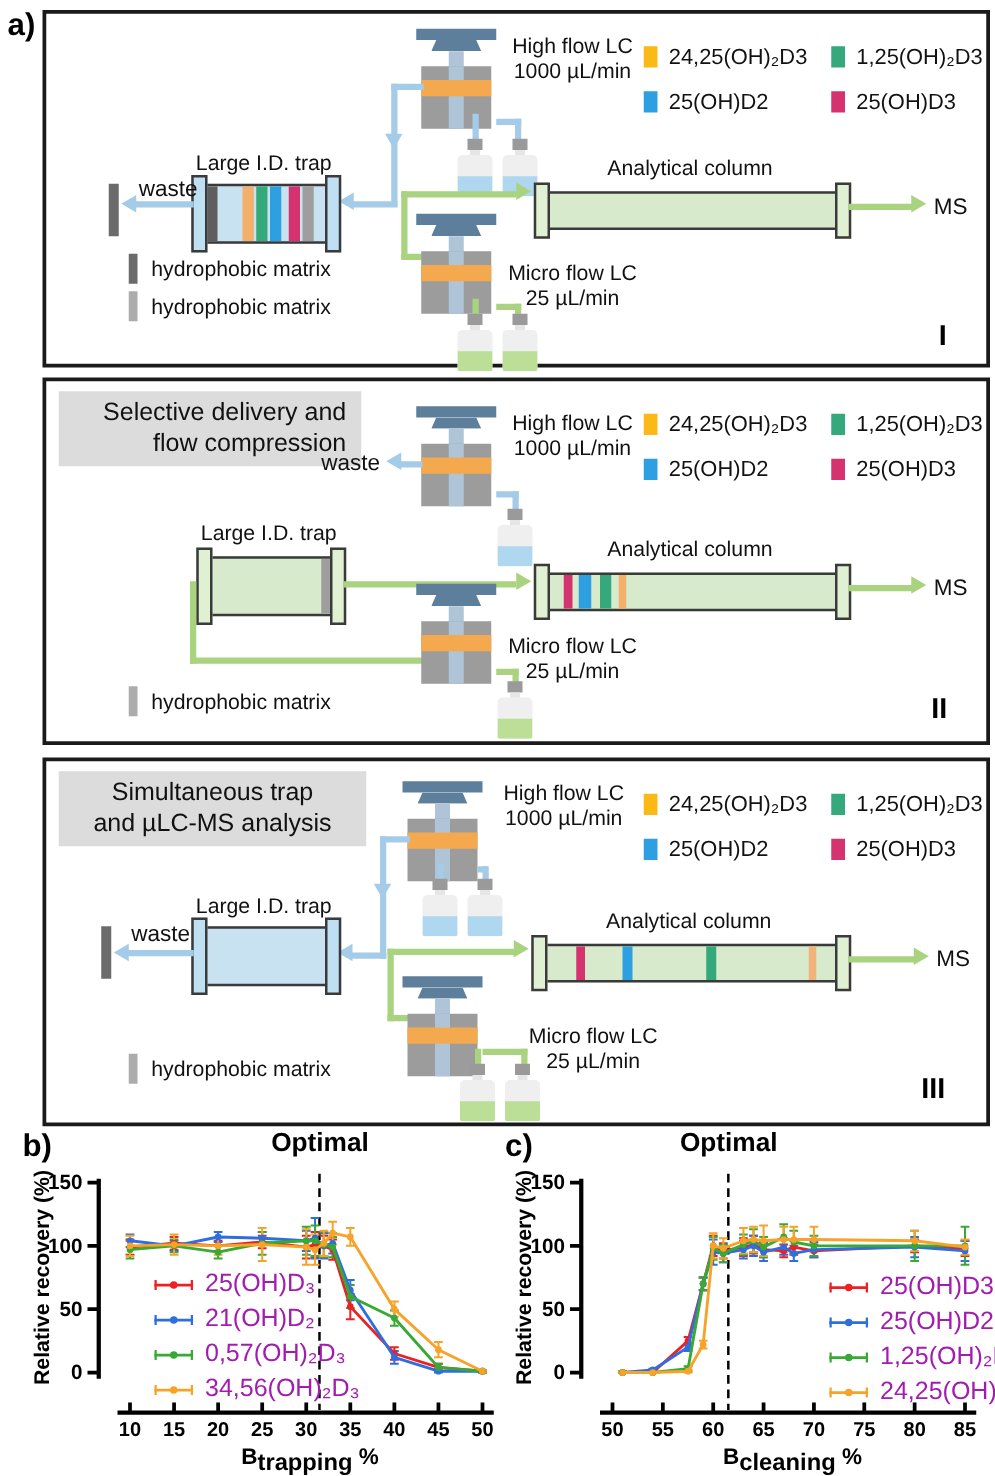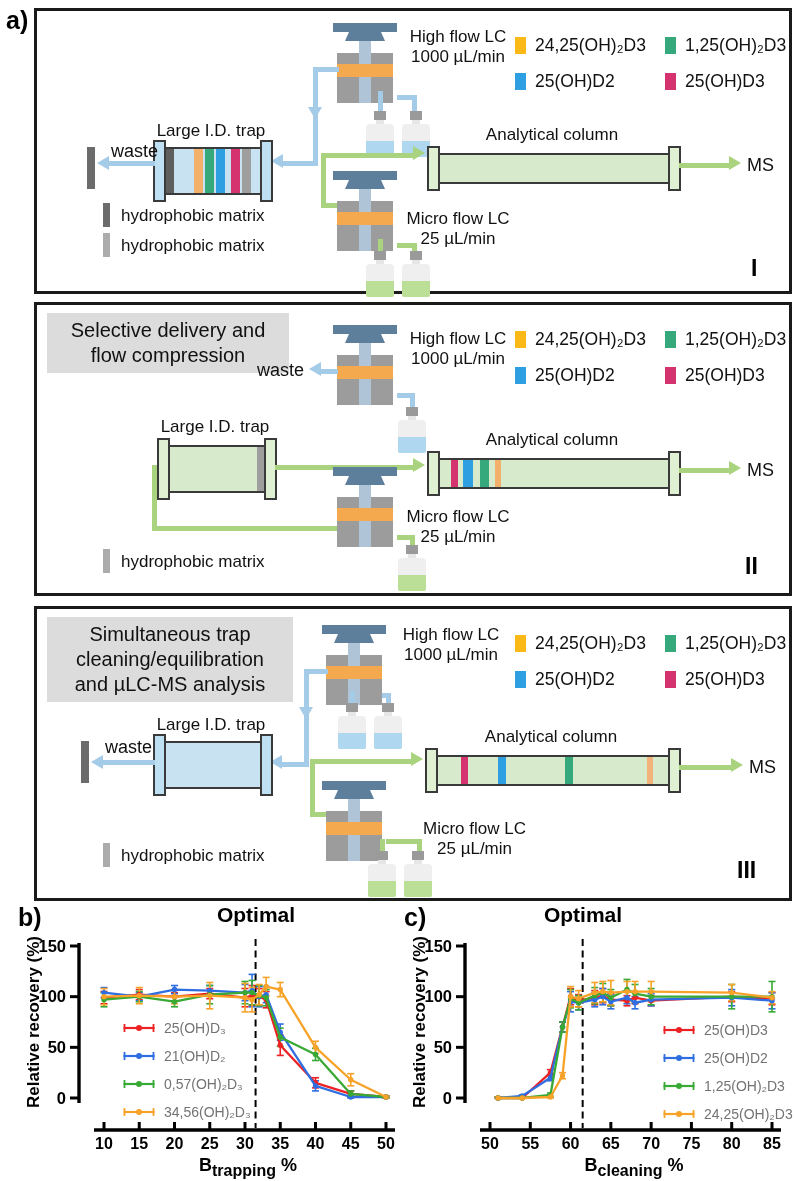--- a/index.html
+++ b/index.html
@@ -52,23 +52,23 @@
   
   .lentry{position:absolute;display:flex;gap:9px;align-items:center;font-size:17.5px;color:#111;}
   .lsq{width:11px;height:17px;display:inline-block;flex:0 0 auto;}
   
   .chart-group{position:absolute;}
   .chart-title{position:absolute;top:0;font-weight:bold;font-size:21px;text-align:center;color:#000;}
   .chart-svg{position:absolute;}
   .chart-svg text{font-family:"Liberation Sans","DejaVu Sans",sans-serif;font-weight:bold;fill:#000;}
   .chart-legend{position:absolute;display:flex;flex-direction:column;gap:7px;}
   .cl-item{display:flex;align-items:center;gap:8px;height:21px;}
-  .cl-label{font-size:14px;color:#737373;}
+  .cl-label{font-size:20px;color:#a21caf;}
   .xlabel{position:absolute;text-align:center;font-size:18px;font-weight:bold;color:#000;}
-  .xlabel sub{font-size:16px;margin-top:12px;}
+  .xlabel sub{font-size:19px;margin-top:12px;}
 </style>
 </head>
 <body>
 
 <div id="fig">
 
   <div class="plabel" style="left:6px;top:6px;">a)</div>
 
   <div class="dbox" style="left:34px;top:8px;width:752px;height:280px;">
 
@@ -191,21 +191,21 @@
         <div class="flange r"></div>
     </div>
     <div class="tube h tg" style="left:642px;top:152px;width:52px;"></div>
     <div class="arr arr-r-g" style="left:692px;top:145px;"></div>
     <div class="dlabel" style="left:710px;top:144px;font-size:18px;">MS</div>
 
     <div class="roman" style="left:714px;top:244px;">I</div>
   </div>
 
   <div class="dbox" style="left:34px;top:302px;width:752px;height:288px;">
-    <div class="ptitle" style="left:10px;top:8px;width:218px;">
+    <div class="ptitle" style="left:10px;top:8px;width:218px;text-align:right;">
       <div>Selective delivery and</div>
       <div>flow compression</div>
     </div>
 
     <div class="valve" style="left:296px;top:20px;">
       <div class="v-handle"></div>
         <div class="v-hub"></div>
       <div class="v-stem"></div>
       <div class="v-body">
           <div class="v-stem2"></div>
@@ -299,21 +299,20 @@
 
     <div class="mbar mlight" style="left:66px;top:244px;"></div>
     <div class="dlabel" style="left:84px;top:247px;">hydrophobic matrix</div>
 
     <div class="roman" style="left:708px;top:248px;">II</div>
   </div>
 
   <div class="dbox" style="left:34px;top:606px;width:752px;height:289px;">
     <div class="ptitle" style="left:10px;top:8px;width:222px;">
       <div>Simultaneous trap</div>
-      <div>cleaning/equilibration</div>
       <div>and µLC-MS analysis</div>
     </div>
 
     <div class="valve" style="left:285px;top:16px;">
       <div class="v-handle"></div>
         <div class="v-hub"></div>
       <div class="v-stem"></div>
       <div class="v-body">
           <div class="v-stem2"></div>
           <div class="v-band"></div>

